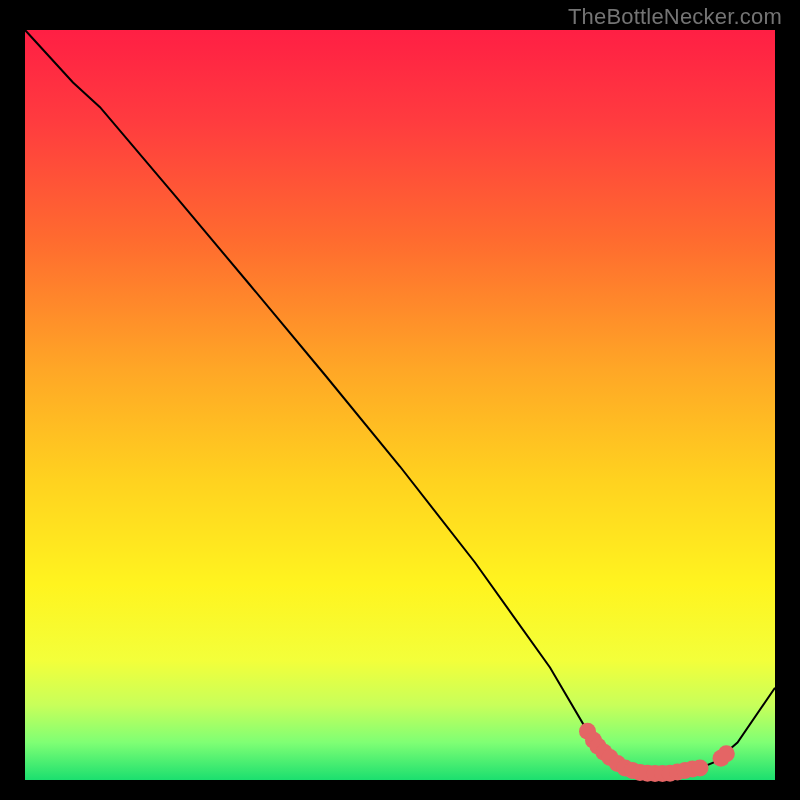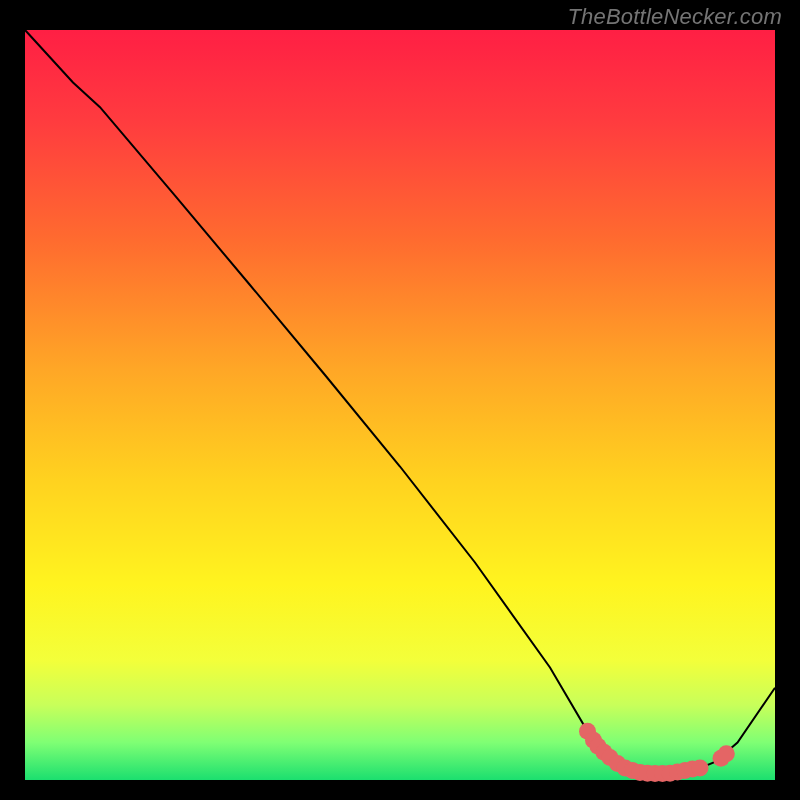--- a/index.html
+++ b/index.html
@@ -7,21 +7,20 @@
     padding: 0;
     width: 800px;
     height: 800px;
     background: #000;
     overflow: hidden;
   }
   .wrap {
     position: relative;
     width: 800px;
     height: 800px;
-    font-style: italic;
   }
   svg {
     display: block;
   }
   .watermark {
     position: absolute;
     top: 4px;
     right: 18px;
     font-family: Arial, Helvetica, sans-serif;
     font-size: 22px;

